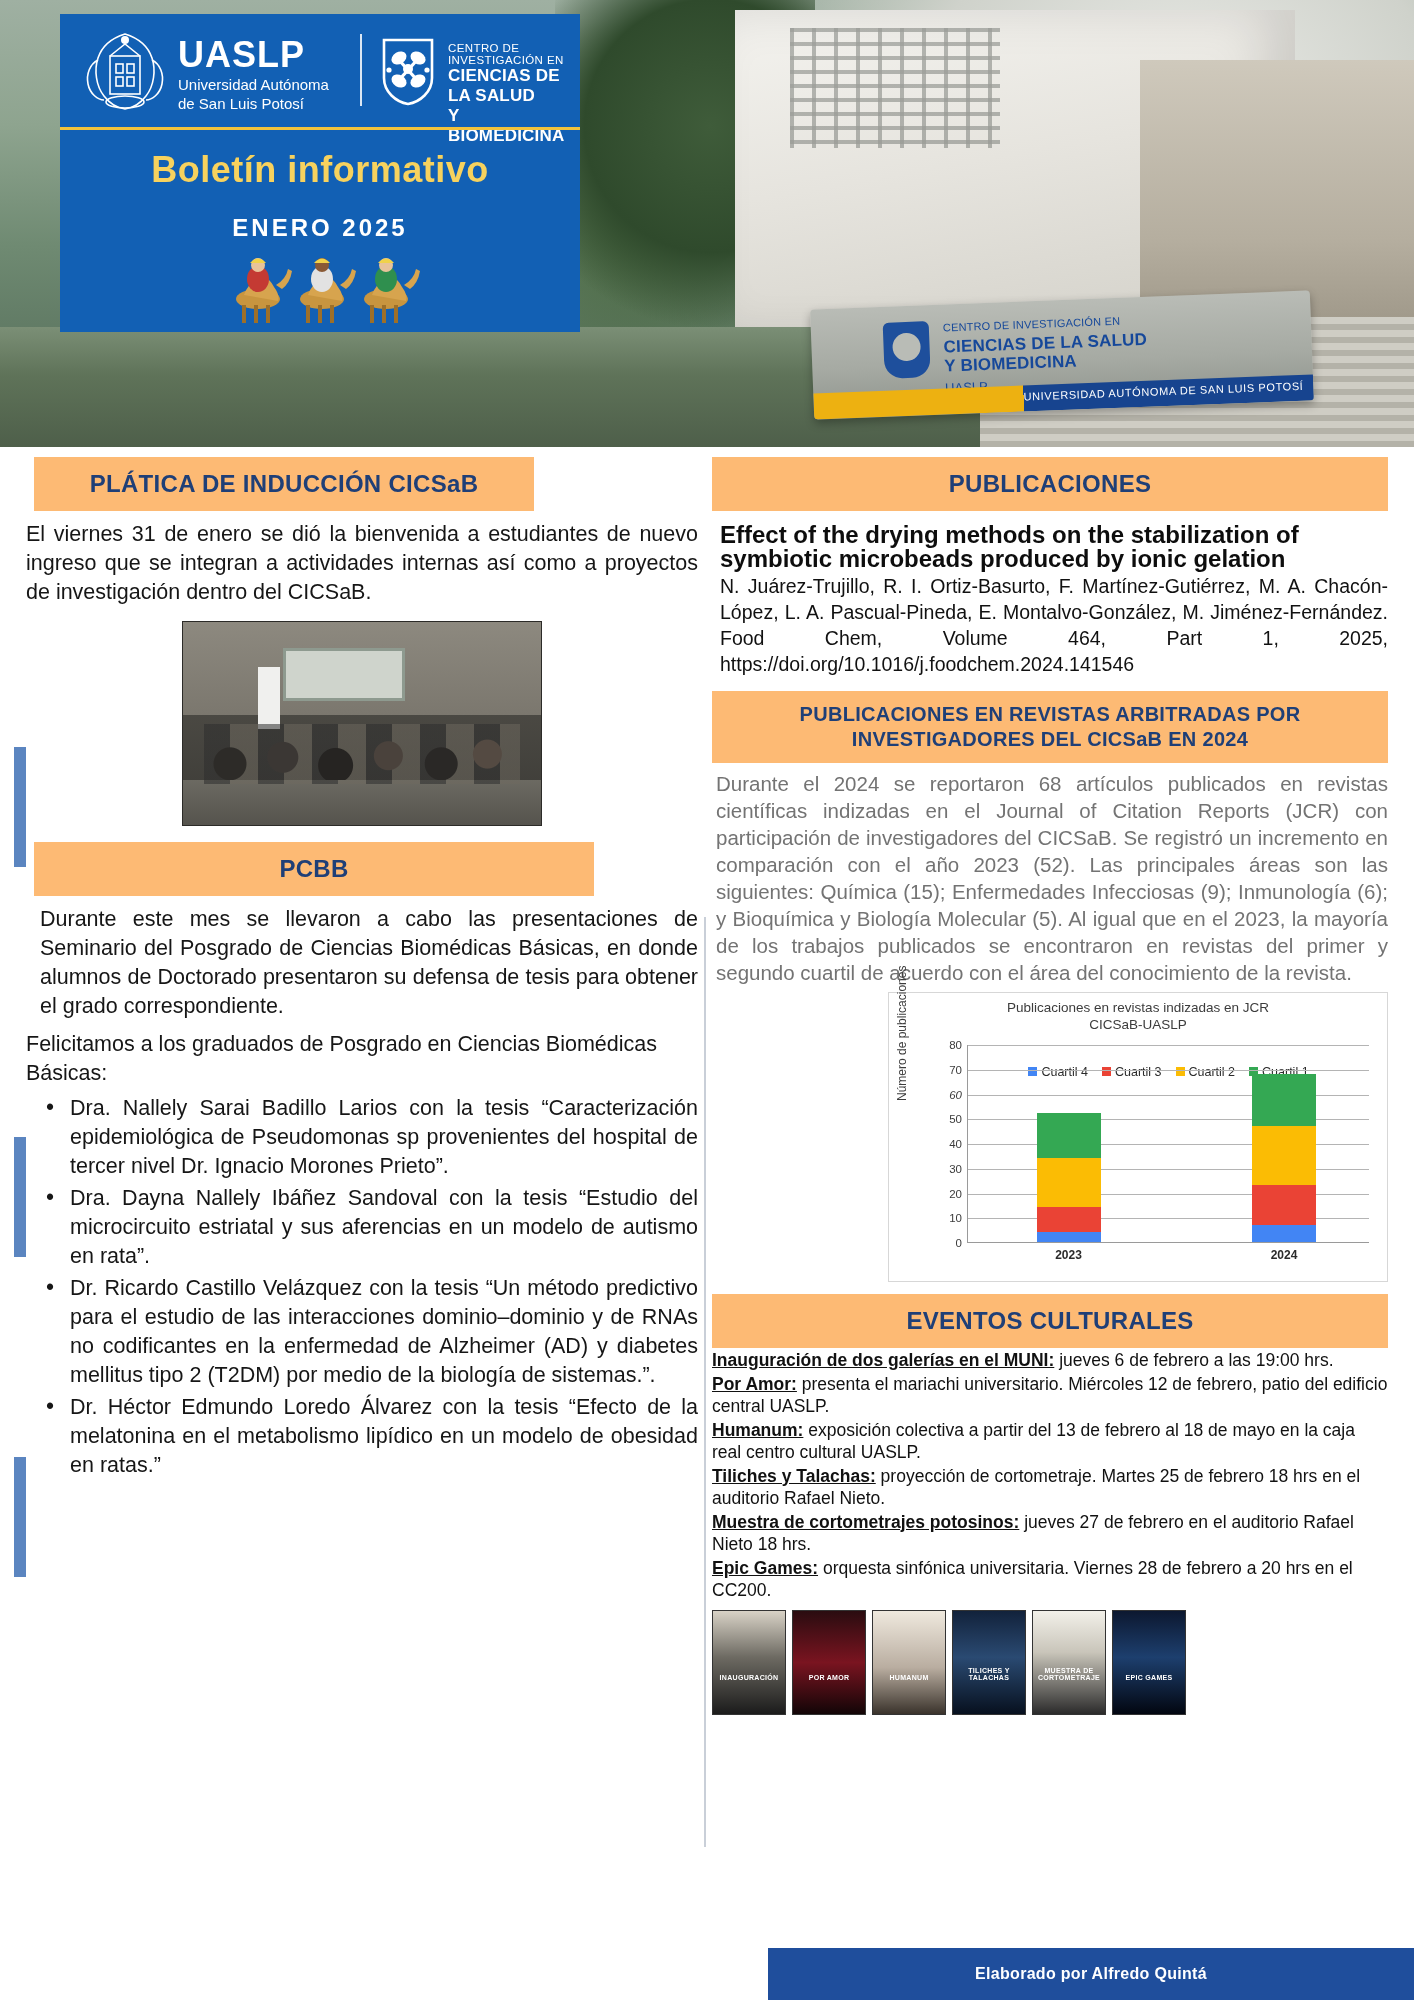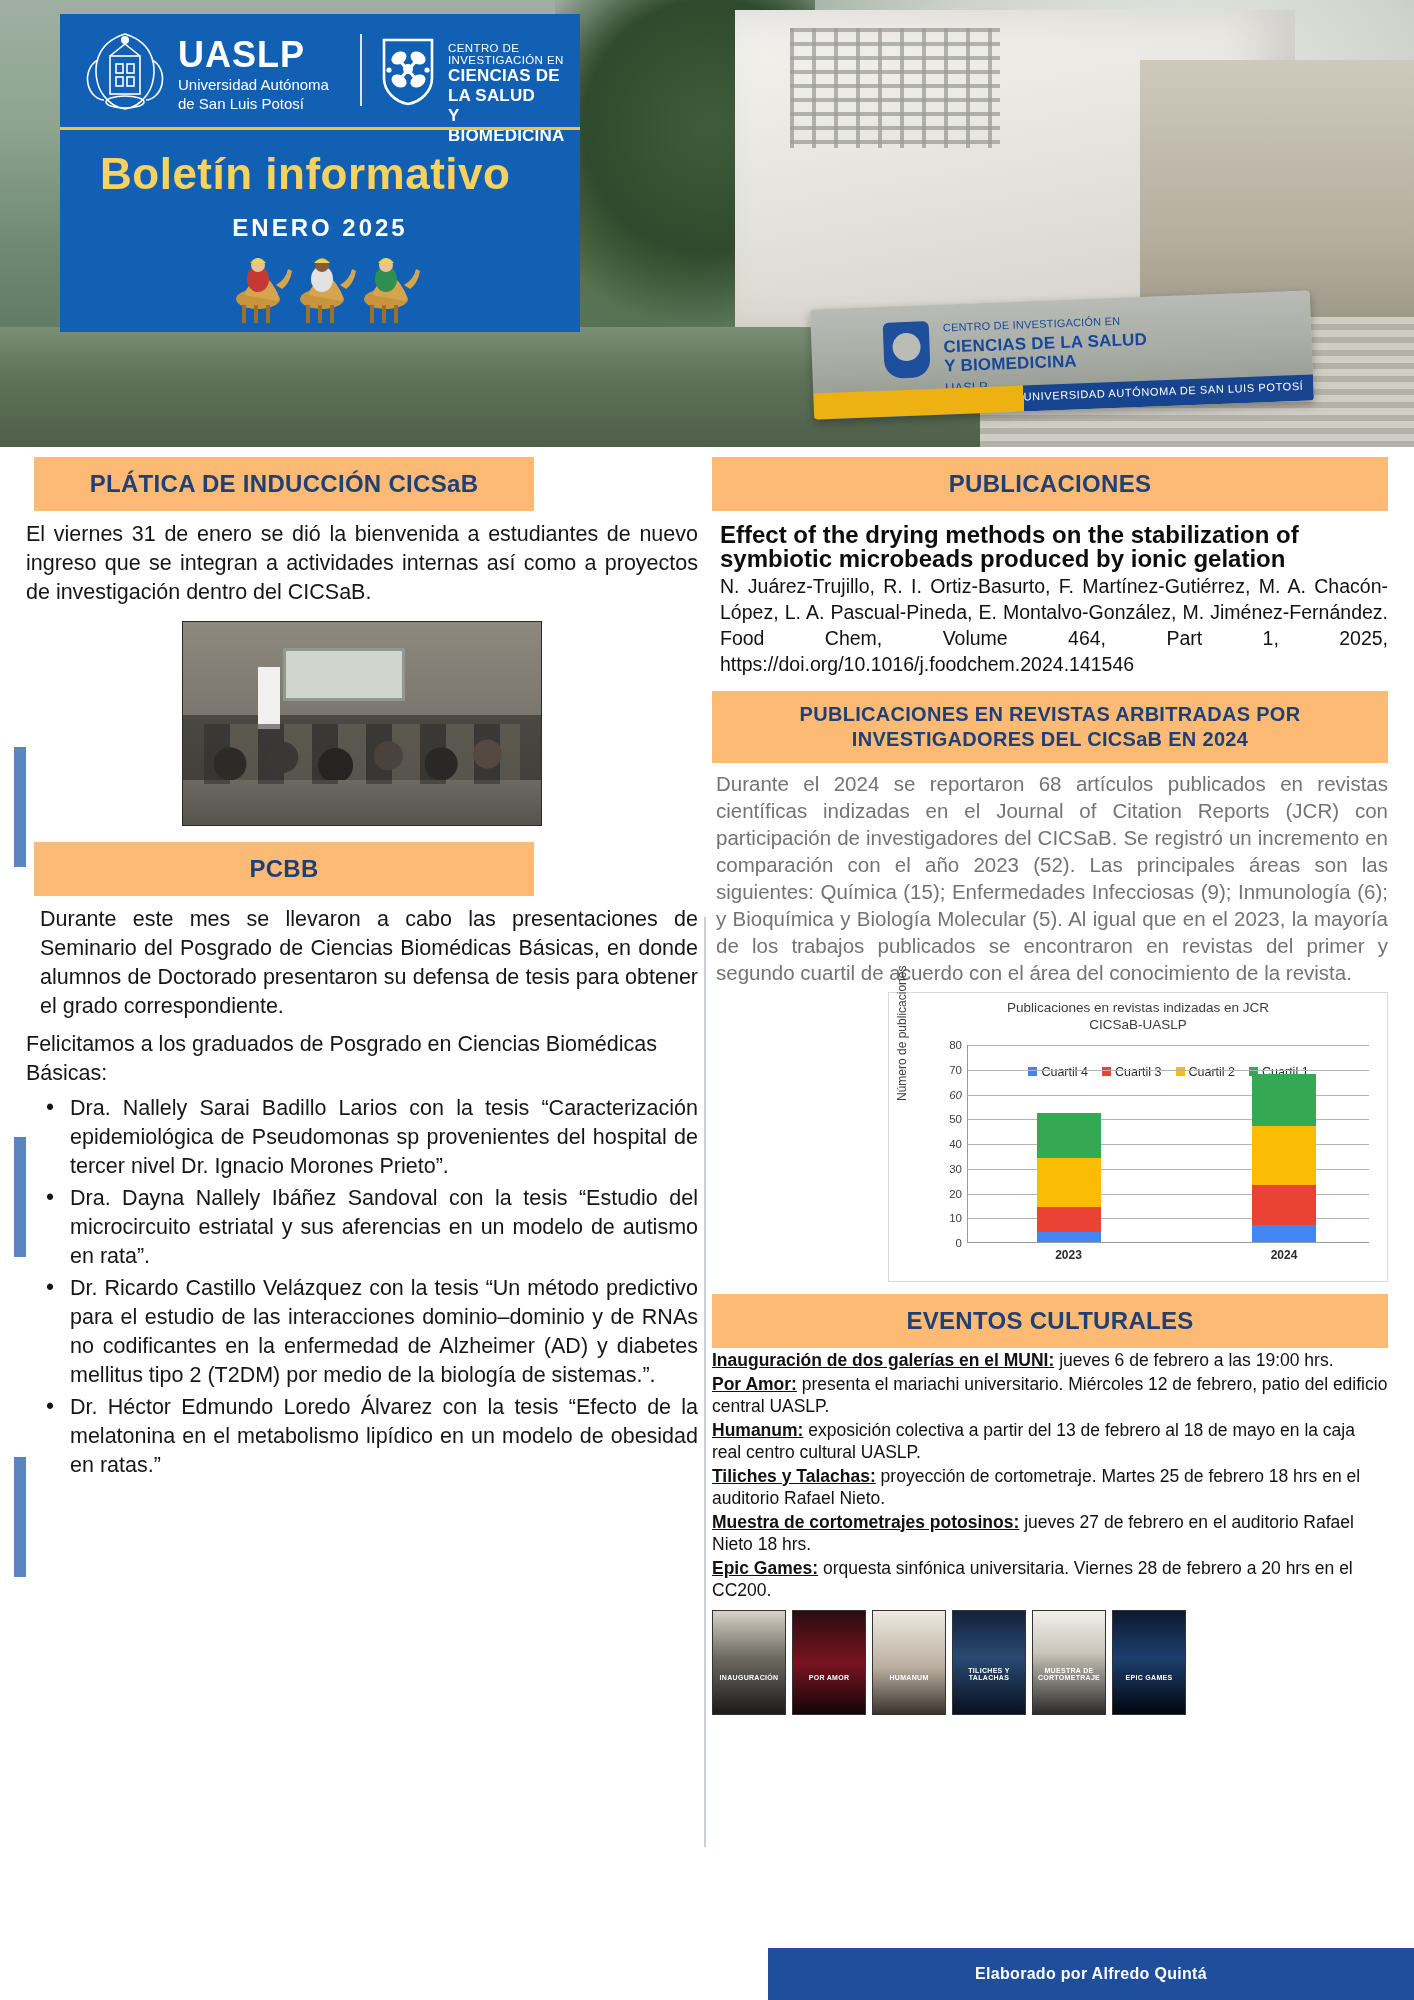--- a/index.html
+++ b/index.html
@@ -91,22 +91,22 @@
   .uaslp-txt .big { font-size:36px; font-weight:bold; letter-spacing:1px; line-height:38px;}
   .uaslp-txt .sm { font-size:15px; line-height:17px; margin-top:2px;}
   .vdiv { position:absolute; left:300px; top:20px; width:2px; height:72px; background:#fff; opacity:.85;}
   .cic-shield { position:absolute; left:320px; top:22px; width:56px; height:70px; }
   .cic-txt { position:absolute; left:388px; top:28px; color:#fff; }
   .cic-txt .l1 { font-size:11.5px; letter-spacing:.4px; }
   .cic-txt .l2 { font-size:17px; font-weight:bold; letter-spacing:.2px; line-height:20px; }
   .cic-txt .l3 { font-size:17px; font-weight:bold; letter-spacing:.2px; line-height:20px; }
   .gold-rule { position:absolute; left:0; top:113px; width:520px; height:3px; background:#f2c33c; }
   .boletin {
-    position:absolute; left:0; top:135px; width:520px; 
-    color:#f7d25e; font-size:44px; font-weight:bold; letter-spacing:.5px;margin-left:40px;
+    position:absolute; left:0; top:135px; width:520px; text-align:center;
+    color:#f7d25e; font-size:36px; font-weight:bold; letter-spacing:.5px;
   }
   .enero {
     position:absolute; left:0; top:200px; width:520px; text-align:center;
     color:#fff; font-size:24px; font-weight:bold; letter-spacing:3px;
   }
   .camels { position:absolute; left:170px; top:235px; width:200px; height:75px; }
 
   
   .body-wrap { position:absolute; left:0; top:447px; width:1414px; height:1553px; }
 
@@ -358,21 +358,21 @@
 
       <div class="photo">
         <div class="wall"></div>
         <div class="screen"></div>
         <div class="pres"></div>
         <div class="floor"></div>
         <div class="tables"></div>
         <div class="people"></div>
       </div>
 
-      <div class="yellow-head yh-1" style="margin:16px 0 0 8px; width:500px;">PCBB</div>
+      <div class="yellow-head yh-1" style="margin:16px 0 0 8px; width:560px;">PCBB</div>
 
       <p class="bodytext" style="padding-left:14px;">Durante este mes se llevaron a cabo las presentaciones de Seminario del Posgrado de Ciencias Biomédicas Básicas, en donde alumnos de Doctorado presentaron su defensa de tesis para obtener el grado correspondiente.</p>
 
       <p class="bodytext nj">Felicitamos a los graduados de Posgrado en Ciencias Biomédicas Básicas:</p>
 
       <ul class="bullets">
         <li>Dra. Nallely Sarai Badillo Larios con la tesis “Caracterización epidemiológica de Pseudomonas sp provenientes del hospital de tercer nivel Dr. Ignacio Morones Prieto”.</li>
         <li>Dra. Dayna Nallely Ibáñez Sandoval con la tesis “Estudio del microcircuito estriatal y sus aferencias en un modelo de autismo en rata”.</li>
         <li>Dr. Ricardo Castillo Velázquez con la tesis “Un método predictivo para el estudio de las interacciones dominio–dominio y de RNAs no codificantes en la enfermedad de Alzheimer (AD) y diabetes mellitus tipo 2 (T2DM) por medio de la biología de sistemas.”.</li>
         <li>Dr. Héctor Edmundo Loredo Álvarez con la tesis “Efecto de la melatonina en el metabolismo lipídico en un modelo de obesidad en ratas.”</li>

